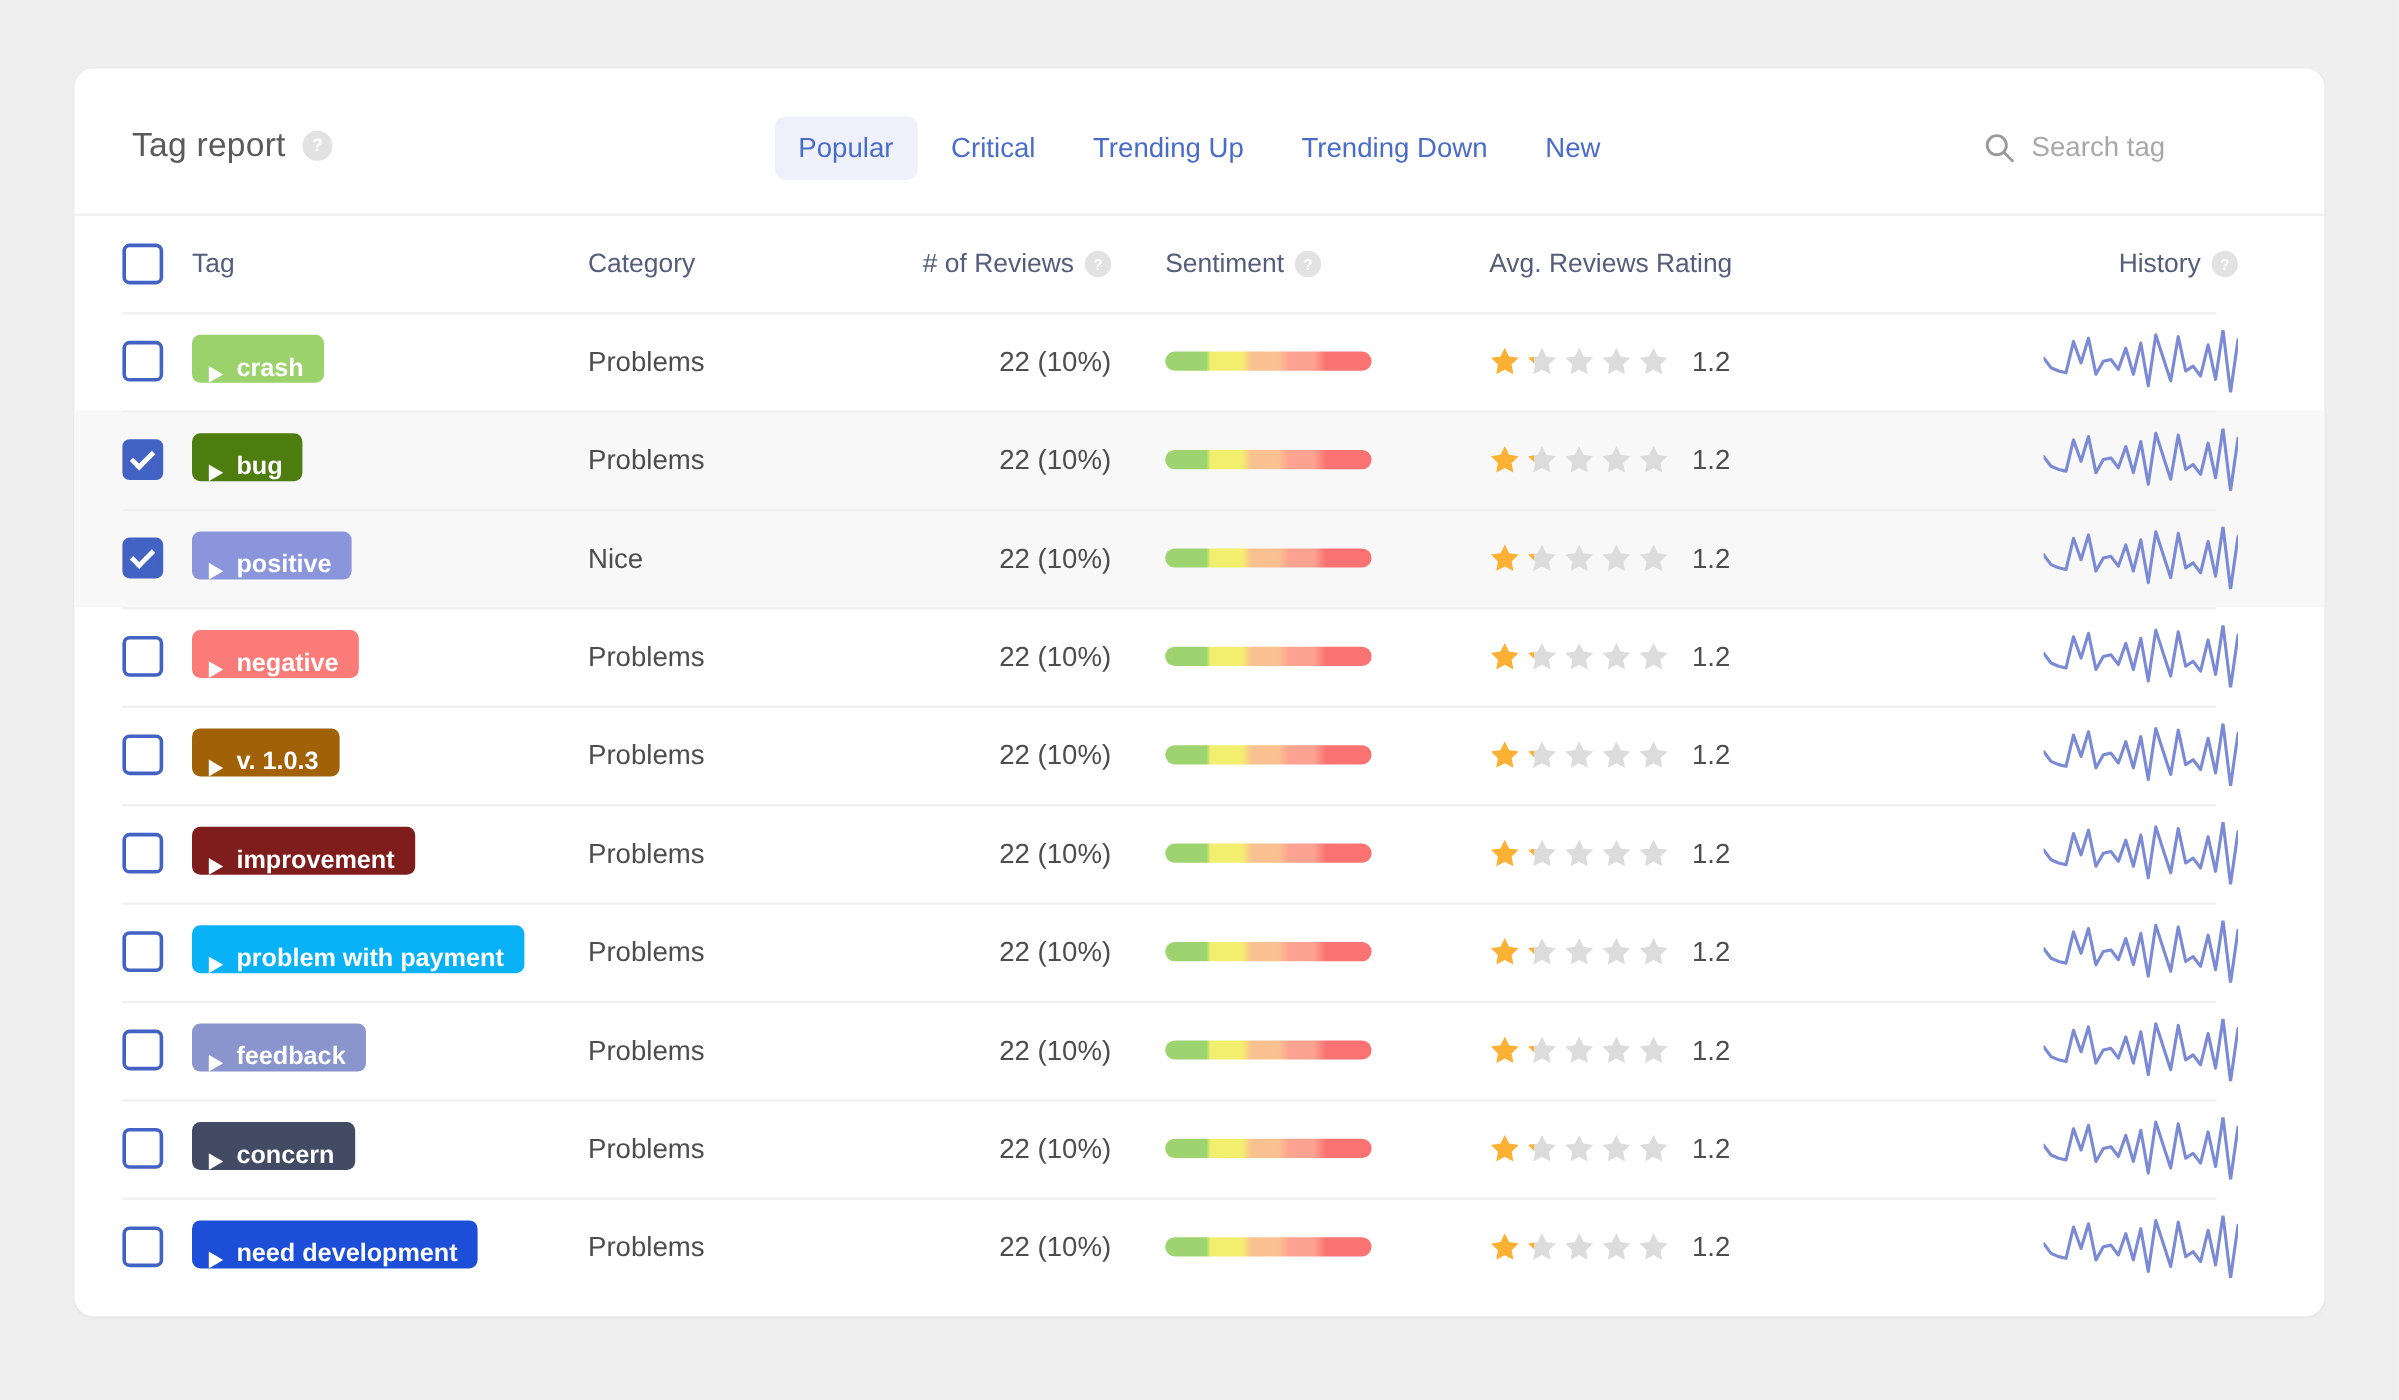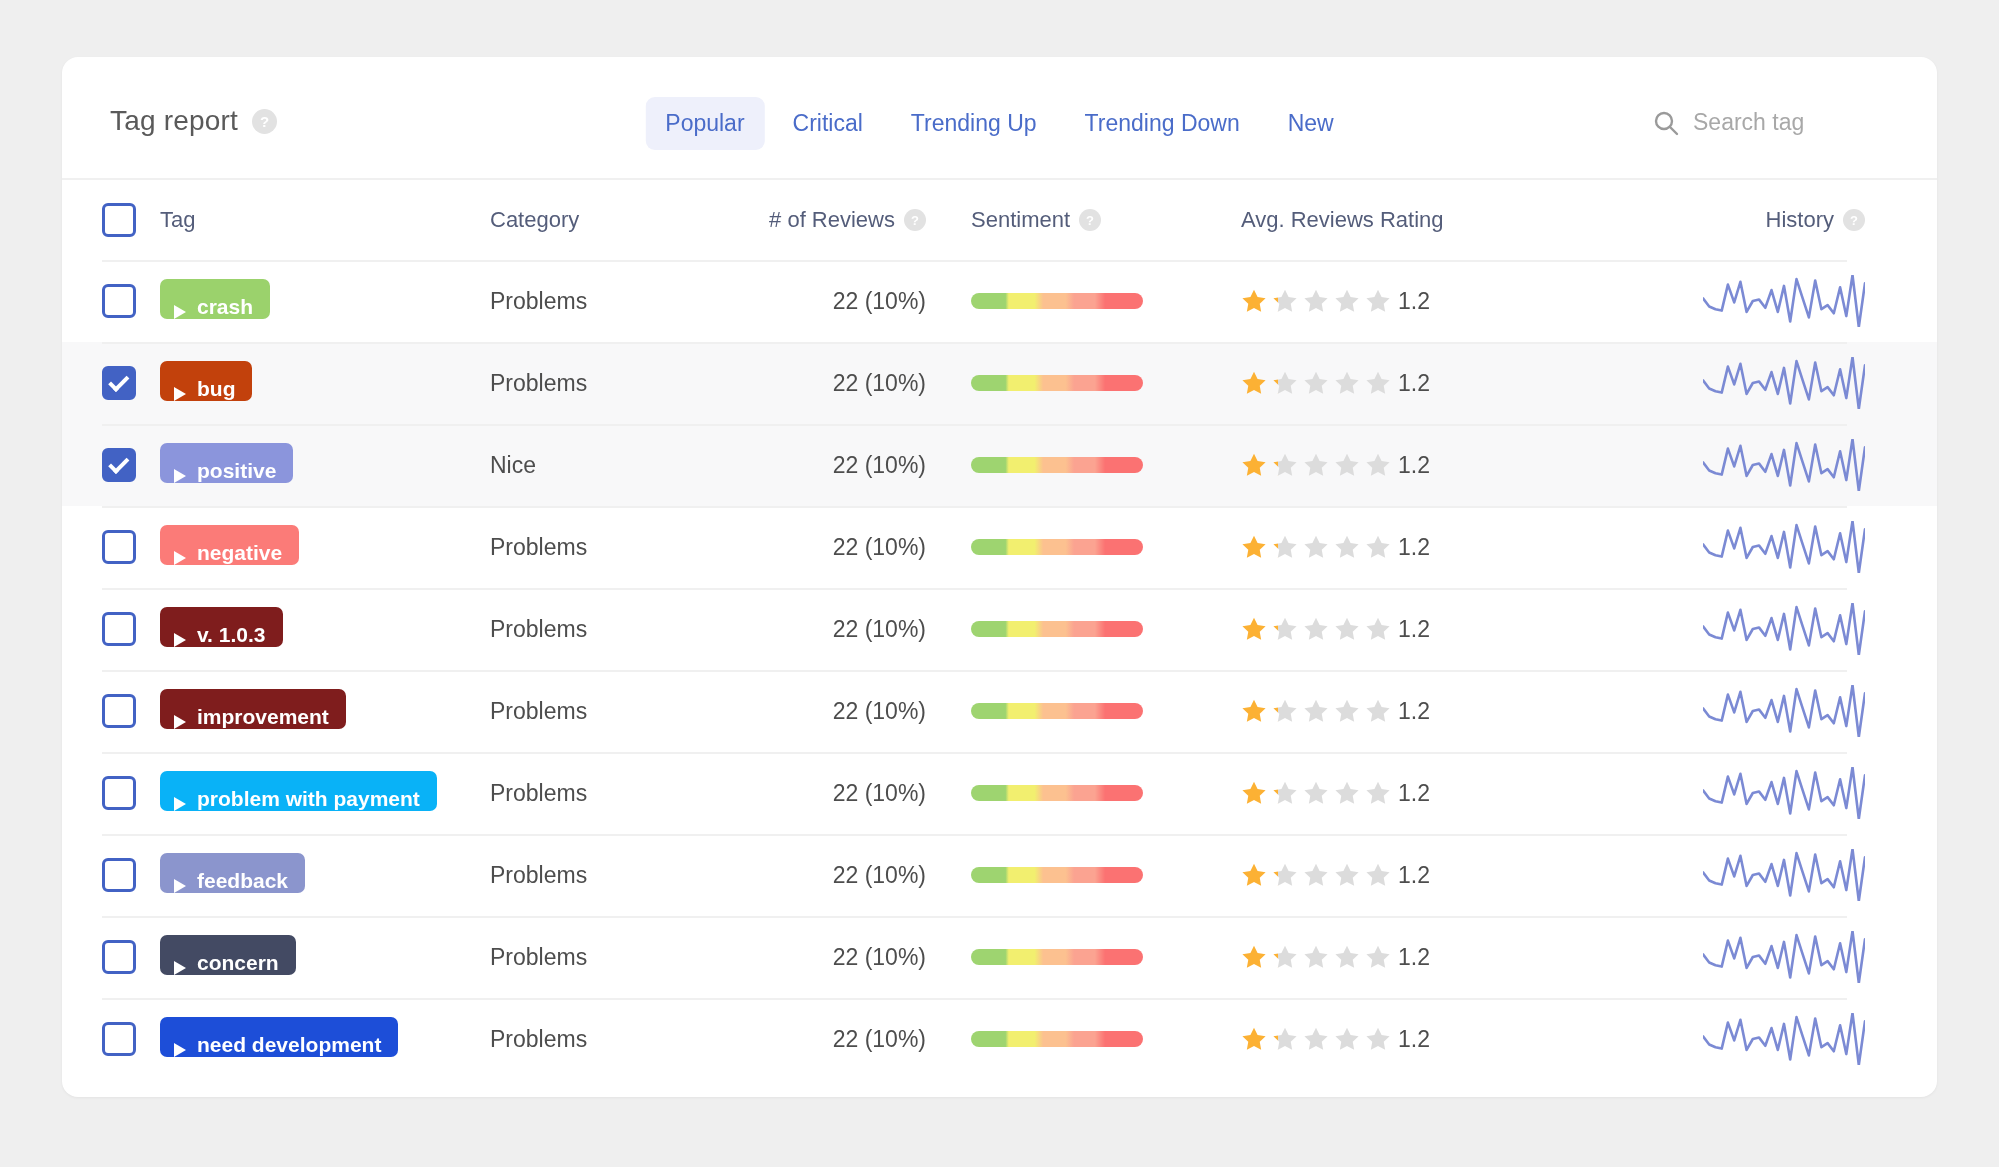--- a/index.html
+++ b/index.html
@@ -220,21 +220,21 @@
   
   .stars {
     display: flex;
     align-items: center;
     gap: 5px;
   }
   .star { display: block; }
   .rating-val {
     font-size: 23px;
     color: #4d4d4d;
-    margin-left: 2px;
+    margin-left: 14px;
   }
 
   
   .spark { display: inline-block; vertical-align: middle; }
 </style>
 </head>
 <body>
 
 <div id="card">
 
@@ -337,21 +337,21 @@
     <polyline points="0.0,23.3 6.2,31.5 12.5,34.2 18.7,35.6 24.9,9.6 31.2,27.4 37.4,6.8 43.6,36.9 49.8,26.0 56.1,24.6 62.3,32.8 68.5,15.1 74.8,36.9 81.0,10.9 87.2,46.5 93.5,4.1 99.7,23.3 105.9,42.4 112.2,5.5 118.4,34.2 124.6,30.1 130.8,38.3 137.1,12.3 143.3,41.1 149.5,0.0 155.8,52.0 162.0,8.2" fill="none" stroke="#7b8ad4" stroke-width="2.6" stroke-linejoin="round" stroke-linecap="round"></polyline>
             </svg></div>
   </div>
   <div class="row body sel">
     <div class="c-check">
       <div class="cb checked">
               <span class="tick"></span>
             </div>
     </div>
     <div class="c-tag">
-      <span class="pill" style="background:#c2410c">
+      <span class="pill" style="background:#4d7c0f">
         <span class="play"></span>
         <span>bug</span>
       </span>
     </div>
     <div class="c-cat td">Problems</div>
     <div class="c-rev td">22 (10%)</div>
     <div class="c-sent">
       <div class="sentbar"></div>
     </div>
     <div class="c-rate">
@@ -474,43 +474,88 @@
     </div>
     <div class="c-hist"><svg class="spark" width="162" height="52" viewBox="0 0 162 52">
     <polyline points="0.0,23.3 6.2,31.5 12.5,34.2 18.7,35.6 24.9,9.6 31.2,27.4 37.4,6.8 43.6,36.9 49.8,26.0 56.1,24.6 62.3,32.8 68.5,15.1 74.8,36.9 81.0,10.9 87.2,46.5 93.5,4.1 99.7,23.3 105.9,42.4 112.2,5.5 118.4,34.2 124.6,30.1 130.8,38.3 137.1,12.3 143.3,41.1 149.5,0.0 155.8,52.0 162.0,8.2" fill="none" stroke="#7b8ad4" stroke-width="2.6" stroke-linejoin="round" stroke-linecap="round"></polyline>
             </svg></div>
   </div>
   <div class="row body">
     <div class="c-check">
       <div class="cb"></div>
     </div>
     <div class="c-tag">
+      <span class="pill" style="background:#a16207">
+        <span class="play"></span>
+        <span>v. 1.0.3</span>
+      </span>
+    </div>
+    <div class="c-cat td">Problems</div>
+    <div class="c-rev td">22 (10%)</div>
+    <div class="c-sent">
+      <div class="sentbar"></div>
+    </div>
+    <div class="c-rate">
+      <div class="stars">
+        <svg class="star" width="26" height="26" viewBox="0 0 24 24">
+                <path d="M12 1.6 L15.3 8.3 L22.7 9.4 L17.3 14.6 L18.6 22 L12 18.5 L5.4 22 L6.7 14.6 L1.3 9.4 L8.7 8.3 Z" fill="#fcb134"></path>
+              </svg>
+              <svg class="star" width="26" height="26" viewBox="0 0 24 24">
+    <defs>
+                  <linearGradient id="g21">
+                    <stop offset="0.19999999999999996" stop-color="#fcb134"></stop>
+                    <stop offset="0.19999999999999996" stop-color="#dcdcdc"></stop>
+                  </linearGradient>
+                </defs>
+    <path d="M12 1.6 L15.3 8.3 L22.7 9.4 L17.3 14.6 L18.6 22 L12 18.5 L5.4 22 L6.7 14.6 L1.3 9.4 L8.7 8.3 Z" fill="url(#g21)"></path>
+              </svg>
+              <svg class="star" width="26" height="26" viewBox="0 0 24 24">
+                <path d="M12 1.6 L15.3 8.3 L22.7 9.4 L17.3 14.6 L18.6 22 L12 18.5 L5.4 22 L6.7 14.6 L1.3 9.4 L8.7 8.3 Z" fill="#dcdcdc"></path>
+              </svg>
+              <svg class="star" width="26" height="26" viewBox="0 0 24 24">
+                <path d="M12 1.6 L15.3 8.3 L22.7 9.4 L17.3 14.6 L18.6 22 L12 18.5 L5.4 22 L6.7 14.6 L1.3 9.4 L8.7 8.3 Z" fill="#dcdcdc"></path>
+              </svg>
+              <svg class="star" width="26" height="26" viewBox="0 0 24 24">
+                <path d="M12 1.6 L15.3 8.3 L22.7 9.4 L17.3 14.6 L18.6 22 L12 18.5 L5.4 22 L6.7 14.6 L1.3 9.4 L8.7 8.3 Z" fill="#dcdcdc"></path>
+              </svg>
+              <span class="rating-val">1.2</span>
+      </div>
+    </div>
+    <div class="c-hist"><svg class="spark" width="162" height="52" viewBox="0 0 162 52">
+    <polyline points="0.0,23.3 6.2,31.5 12.5,34.2 18.7,35.6 24.9,9.6 31.2,27.4 37.4,6.8 43.6,36.9 49.8,26.0 56.1,24.6 62.3,32.8 68.5,15.1 74.8,36.9 81.0,10.9 87.2,46.5 93.5,4.1 99.7,23.3 105.9,42.4 112.2,5.5 118.4,34.2 124.6,30.1 130.8,38.3 137.1,12.3 143.3,41.1 149.5,0.0 155.8,52.0 162.0,8.2" fill="none" stroke="#7b8ad4" stroke-width="2.6" stroke-linejoin="round" stroke-linecap="round"></polyline>
+            </svg></div>
+  </div>
+  <div class="row body">
+    <div class="c-check">
+      <div class="cb"></div>
+    </div>
+    <div class="c-tag">
       <span class="pill" style="background:#7f1d1d">
         <span class="play"></span>
-        <span>v. 1.0.3</span>
-      </span>
-    </div>
-    <div class="c-cat td">Problems</div>
-    <div class="c-rev td">22 (10%)</div>
-    <div class="c-sent">
-      <div class="sentbar"></div>
-    </div>
-    <div class="c-rate">
-      <div class="stars">
-        <svg class="star" width="26" height="26" viewBox="0 0 24 24">
-                <path d="M12 1.6 L15.3 8.3 L22.7 9.4 L17.3 14.6 L18.6 22 L12 18.5 L5.4 22 L6.7 14.6 L1.3 9.4 L8.7 8.3 Z" fill="#fcb134"></path>
-              </svg>
-              <svg class="star" width="26" height="26" viewBox="0 0 24 24">
-    <defs>
-                  <linearGradient id="g21">
-                    <stop offset="0.19999999999999996" stop-color="#fcb134"></stop>
-                    <stop offset="0.19999999999999996" stop-color="#dcdcdc"></stop>
-                  </linearGradient>
-                </defs>
-    <path d="M12 1.6 L15.3 8.3 L22.7 9.4 L17.3 14.6 L18.6 22 L12 18.5 L5.4 22 L6.7 14.6 L1.3 9.4 L8.7 8.3 Z" fill="url(#g21)"></path>
+        <span>improvement</span>
+      </span>
+    </div>
+    <div class="c-cat td">Problems</div>
+    <div class="c-rev td">22 (10%)</div>
+    <div class="c-sent">
+      <div class="sentbar"></div>
+    </div>
+    <div class="c-rate">
+      <div class="stars">
+        <svg class="star" width="26" height="26" viewBox="0 0 24 24">
+                <path d="M12 1.6 L15.3 8.3 L22.7 9.4 L17.3 14.6 L18.6 22 L12 18.5 L5.4 22 L6.7 14.6 L1.3 9.4 L8.7 8.3 Z" fill="#fcb134"></path>
+              </svg>
+              <svg class="star" width="26" height="26" viewBox="0 0 24 24">
+    <defs>
+                  <linearGradient id="g26">
+                    <stop offset="0.19999999999999996" stop-color="#fcb134"></stop>
+                    <stop offset="0.19999999999999996" stop-color="#dcdcdc"></stop>
+                  </linearGradient>
+                </defs>
+    <path d="M12 1.6 L15.3 8.3 L22.7 9.4 L17.3 14.6 L18.6 22 L12 18.5 L5.4 22 L6.7 14.6 L1.3 9.4 L8.7 8.3 Z" fill="url(#g26)"></path>
               </svg>
               <svg class="star" width="26" height="26" viewBox="0 0 24 24">
                 <path d="M12 1.6 L15.3 8.3 L22.7 9.4 L17.3 14.6 L18.6 22 L12 18.5 L5.4 22 L6.7 14.6 L1.3 9.4 L8.7 8.3 Z" fill="#dcdcdc"></path>
               </svg>
               <svg class="star" width="26" height="26" viewBox="0 0 24 24">
                 <path d="M12 1.6 L15.3 8.3 L22.7 9.4 L17.3 14.6 L18.6 22 L12 18.5 L5.4 22 L6.7 14.6 L1.3 9.4 L8.7 8.3 Z" fill="#dcdcdc"></path>
               </svg>
               <svg class="star" width="26" height="26" viewBox="0 0 24 24">
                 <path d="M12 1.6 L15.3 8.3 L22.7 9.4 L17.3 14.6 L18.6 22 L12 18.5 L5.4 22 L6.7 14.6 L1.3 9.4 L8.7 8.3 Z" fill="#dcdcdc"></path>
               </svg>
@@ -519,43 +564,43 @@
     </div>
     <div class="c-hist"><svg class="spark" width="162" height="52" viewBox="0 0 162 52">
     <polyline points="0.0,23.3 6.2,31.5 12.5,34.2 18.7,35.6 24.9,9.6 31.2,27.4 37.4,6.8 43.6,36.9 49.8,26.0 56.1,24.6 62.3,32.8 68.5,15.1 74.8,36.9 81.0,10.9 87.2,46.5 93.5,4.1 99.7,23.3 105.9,42.4 112.2,5.5 118.4,34.2 124.6,30.1 130.8,38.3 137.1,12.3 143.3,41.1 149.5,0.0 155.8,52.0 162.0,8.2" fill="none" stroke="#7b8ad4" stroke-width="2.6" stroke-linejoin="round" stroke-linecap="round"></polyline>
             </svg></div>
   </div>
   <div class="row body">
     <div class="c-check">
       <div class="cb"></div>
     </div>
     <div class="c-tag">
-      <span class="pill" style="background:#7f1d1d">
-        <span class="play"></span>
-        <span>improvement</span>
-      </span>
-    </div>
-    <div class="c-cat td">Problems</div>
-    <div class="c-rev td">22 (10%)</div>
-    <div class="c-sent">
-      <div class="sentbar"></div>
-    </div>
-    <div class="c-rate">
-      <div class="stars">
-        <svg class="star" width="26" height="26" viewBox="0 0 24 24">
-                <path d="M12 1.6 L15.3 8.3 L22.7 9.4 L17.3 14.6 L18.6 22 L12 18.5 L5.4 22 L6.7 14.6 L1.3 9.4 L8.7 8.3 Z" fill="#fcb134"></path>
-              </svg>
-              <svg class="star" width="26" height="26" viewBox="0 0 24 24">
-    <defs>
-                  <linearGradient id="g26">
-                    <stop offset="0.19999999999999996" stop-color="#fcb134"></stop>
-                    <stop offset="0.19999999999999996" stop-color="#dcdcdc"></stop>
-                  </linearGradient>
-                </defs>
-    <path d="M12 1.6 L15.3 8.3 L22.7 9.4 L17.3 14.6 L18.6 22 L12 18.5 L5.4 22 L6.7 14.6 L1.3 9.4 L8.7 8.3 Z" fill="url(#g26)"></path>
+      <span class="pill" style="background:#09b2f7">
+        <span class="play"></span>
+        <span>problem with payment</span>
+      </span>
+    </div>
+    <div class="c-cat td">Problems</div>
+    <div class="c-rev td">22 (10%)</div>
+    <div class="c-sent">
+      <div class="sentbar"></div>
+    </div>
+    <div class="c-rate">
+      <div class="stars">
+        <svg class="star" width="26" height="26" viewBox="0 0 24 24">
+                <path d="M12 1.6 L15.3 8.3 L22.7 9.4 L17.3 14.6 L18.6 22 L12 18.5 L5.4 22 L6.7 14.6 L1.3 9.4 L8.7 8.3 Z" fill="#fcb134"></path>
+              </svg>
+              <svg class="star" width="26" height="26" viewBox="0 0 24 24">
+    <defs>
+                  <linearGradient id="g31">
+                    <stop offset="0.19999999999999996" stop-color="#fcb134"></stop>
+                    <stop offset="0.19999999999999996" stop-color="#dcdcdc"></stop>
+                  </linearGradient>
+                </defs>
+    <path d="M12 1.6 L15.3 8.3 L22.7 9.4 L17.3 14.6 L18.6 22 L12 18.5 L5.4 22 L6.7 14.6 L1.3 9.4 L8.7 8.3 Z" fill="url(#g31)"></path>
               </svg>
               <svg class="star" width="26" height="26" viewBox="0 0 24 24">
                 <path d="M12 1.6 L15.3 8.3 L22.7 9.4 L17.3 14.6 L18.6 22 L12 18.5 L5.4 22 L6.7 14.6 L1.3 9.4 L8.7 8.3 Z" fill="#dcdcdc"></path>
               </svg>
               <svg class="star" width="26" height="26" viewBox="0 0 24 24">
                 <path d="M12 1.6 L15.3 8.3 L22.7 9.4 L17.3 14.6 L18.6 22 L12 18.5 L5.4 22 L6.7 14.6 L1.3 9.4 L8.7 8.3 Z" fill="#dcdcdc"></path>
               </svg>
               <svg class="star" width="26" height="26" viewBox="0 0 24 24">
                 <path d="M12 1.6 L15.3 8.3 L22.7 9.4 L17.3 14.6 L18.6 22 L12 18.5 L5.4 22 L6.7 14.6 L1.3 9.4 L8.7 8.3 Z" fill="#dcdcdc"></path>
               </svg>
@@ -564,43 +609,43 @@
     </div>
     <div class="c-hist"><svg class="spark" width="162" height="52" viewBox="0 0 162 52">
     <polyline points="0.0,23.3 6.2,31.5 12.5,34.2 18.7,35.6 24.9,9.6 31.2,27.4 37.4,6.8 43.6,36.9 49.8,26.0 56.1,24.6 62.3,32.8 68.5,15.1 74.8,36.9 81.0,10.9 87.2,46.5 93.5,4.1 99.7,23.3 105.9,42.4 112.2,5.5 118.4,34.2 124.6,30.1 130.8,38.3 137.1,12.3 143.3,41.1 149.5,0.0 155.8,52.0 162.0,8.2" fill="none" stroke="#7b8ad4" stroke-width="2.6" stroke-linejoin="round" stroke-linecap="round"></polyline>
             </svg></div>
   </div>
   <div class="row body">
     <div class="c-check">
       <div class="cb"></div>
     </div>
     <div class="c-tag">
-      <span class="pill" style="background:#09b2f7">
-        <span class="play"></span>
-        <span>problem with payment</span>
-      </span>
-    </div>
-    <div class="c-cat td">Problems</div>
-    <div class="c-rev td">22 (10%)</div>
-    <div class="c-sent">
-      <div class="sentbar"></div>
-    </div>
-    <div class="c-rate">
-      <div class="stars">
-        <svg class="star" width="26" height="26" viewBox="0 0 24 24">
-                <path d="M12 1.6 L15.3 8.3 L22.7 9.4 L17.3 14.6 L18.6 22 L12 18.5 L5.4 22 L6.7 14.6 L1.3 9.4 L8.7 8.3 Z" fill="#fcb134"></path>
-              </svg>
-              <svg class="star" width="26" height="26" viewBox="0 0 24 24">
-    <defs>
-                  <linearGradient id="g31">
-                    <stop offset="0.19999999999999996" stop-color="#fcb134"></stop>
-                    <stop offset="0.19999999999999996" stop-color="#dcdcdc"></stop>
-                  </linearGradient>
-                </defs>
-    <path d="M12 1.6 L15.3 8.3 L22.7 9.4 L17.3 14.6 L18.6 22 L12 18.5 L5.4 22 L6.7 14.6 L1.3 9.4 L8.7 8.3 Z" fill="url(#g31)"></path>
+      <span class="pill" style="background:#8b95cd">
+        <span class="play"></span>
+        <span>feedback</span>
+      </span>
+    </div>
+    <div class="c-cat td">Problems</div>
+    <div class="c-rev td">22 (10%)</div>
+    <div class="c-sent">
+      <div class="sentbar"></div>
+    </div>
+    <div class="c-rate">
+      <div class="stars">
+        <svg class="star" width="26" height="26" viewBox="0 0 24 24">
+                <path d="M12 1.6 L15.3 8.3 L22.7 9.4 L17.3 14.6 L18.6 22 L12 18.5 L5.4 22 L6.7 14.6 L1.3 9.4 L8.7 8.3 Z" fill="#fcb134"></path>
+              </svg>
+              <svg class="star" width="26" height="26" viewBox="0 0 24 24">
+    <defs>
+                  <linearGradient id="g36">
+                    <stop offset="0.19999999999999996" stop-color="#fcb134"></stop>
+                    <stop offset="0.19999999999999996" stop-color="#dcdcdc"></stop>
+                  </linearGradient>
+                </defs>
+    <path d="M12 1.6 L15.3 8.3 L22.7 9.4 L17.3 14.6 L18.6 22 L12 18.5 L5.4 22 L6.7 14.6 L1.3 9.4 L8.7 8.3 Z" fill="url(#g36)"></path>
               </svg>
               <svg class="star" width="26" height="26" viewBox="0 0 24 24">
                 <path d="M12 1.6 L15.3 8.3 L22.7 9.4 L17.3 14.6 L18.6 22 L12 18.5 L5.4 22 L6.7 14.6 L1.3 9.4 L8.7 8.3 Z" fill="#dcdcdc"></path>
               </svg>
               <svg class="star" width="26" height="26" viewBox="0 0 24 24">
                 <path d="M12 1.6 L15.3 8.3 L22.7 9.4 L17.3 14.6 L18.6 22 L12 18.5 L5.4 22 L6.7 14.6 L1.3 9.4 L8.7 8.3 Z" fill="#dcdcdc"></path>
               </svg>
               <svg class="star" width="26" height="26" viewBox="0 0 24 24">
                 <path d="M12 1.6 L15.3 8.3 L22.7 9.4 L17.3 14.6 L18.6 22 L12 18.5 L5.4 22 L6.7 14.6 L1.3 9.4 L8.7 8.3 Z" fill="#dcdcdc"></path>
               </svg>
@@ -609,43 +654,43 @@
     </div>
     <div class="c-hist"><svg class="spark" width="162" height="52" viewBox="0 0 162 52">
     <polyline points="0.0,23.3 6.2,31.5 12.5,34.2 18.7,35.6 24.9,9.6 31.2,27.4 37.4,6.8 43.6,36.9 49.8,26.0 56.1,24.6 62.3,32.8 68.5,15.1 74.8,36.9 81.0,10.9 87.2,46.5 93.5,4.1 99.7,23.3 105.9,42.4 112.2,5.5 118.4,34.2 124.6,30.1 130.8,38.3 137.1,12.3 143.3,41.1 149.5,0.0 155.8,52.0 162.0,8.2" fill="none" stroke="#7b8ad4" stroke-width="2.6" stroke-linejoin="round" stroke-linecap="round"></polyline>
             </svg></div>
   </div>
   <div class="row body">
     <div class="c-check">
       <div class="cb"></div>
     </div>
     <div class="c-tag">
-      <span class="pill" style="background:#8b95cd">
-        <span class="play"></span>
-        <span>feedback</span>
-      </span>
-    </div>
-    <div class="c-cat td">Problems</div>
-    <div class="c-rev td">22 (10%)</div>
-    <div class="c-sent">
-      <div class="sentbar"></div>
-    </div>
-    <div class="c-rate">
-      <div class="stars">
-        <svg class="star" width="26" height="26" viewBox="0 0 24 24">
-                <path d="M12 1.6 L15.3 8.3 L22.7 9.4 L17.3 14.6 L18.6 22 L12 18.5 L5.4 22 L6.7 14.6 L1.3 9.4 L8.7 8.3 Z" fill="#fcb134"></path>
-              </svg>
-              <svg class="star" width="26" height="26" viewBox="0 0 24 24">
-    <defs>
-                  <linearGradient id="g36">
-                    <stop offset="0.19999999999999996" stop-color="#fcb134"></stop>
-                    <stop offset="0.19999999999999996" stop-color="#dcdcdc"></stop>
-                  </linearGradient>
-                </defs>
-    <path d="M12 1.6 L15.3 8.3 L22.7 9.4 L17.3 14.6 L18.6 22 L12 18.5 L5.4 22 L6.7 14.6 L1.3 9.4 L8.7 8.3 Z" fill="url(#g36)"></path>
+      <span class="pill" style="background:#434a63">
+        <span class="play"></span>
+        <span>concern</span>
+      </span>
+    </div>
+    <div class="c-cat td">Problems</div>
+    <div class="c-rev td">22 (10%)</div>
+    <div class="c-sent">
+      <div class="sentbar"></div>
+    </div>
+    <div class="c-rate">
+      <div class="stars">
+        <svg class="star" width="26" height="26" viewBox="0 0 24 24">
+                <path d="M12 1.6 L15.3 8.3 L22.7 9.4 L17.3 14.6 L18.6 22 L12 18.5 L5.4 22 L6.7 14.6 L1.3 9.4 L8.7 8.3 Z" fill="#fcb134"></path>
+              </svg>
+              <svg class="star" width="26" height="26" viewBox="0 0 24 24">
+    <defs>
+                  <linearGradient id="g41">
+                    <stop offset="0.19999999999999996" stop-color="#fcb134"></stop>
+                    <stop offset="0.19999999999999996" stop-color="#dcdcdc"></stop>
+                  </linearGradient>
+                </defs>
+    <path d="M12 1.6 L15.3 8.3 L22.7 9.4 L17.3 14.6 L18.6 22 L12 18.5 L5.4 22 L6.7 14.6 L1.3 9.4 L8.7 8.3 Z" fill="url(#g41)"></path>
               </svg>
               <svg class="star" width="26" height="26" viewBox="0 0 24 24">
                 <path d="M12 1.6 L15.3 8.3 L22.7 9.4 L17.3 14.6 L18.6 22 L12 18.5 L5.4 22 L6.7 14.6 L1.3 9.4 L8.7 8.3 Z" fill="#dcdcdc"></path>
               </svg>
               <svg class="star" width="26" height="26" viewBox="0 0 24 24">
                 <path d="M12 1.6 L15.3 8.3 L22.7 9.4 L17.3 14.6 L18.6 22 L12 18.5 L5.4 22 L6.7 14.6 L1.3 9.4 L8.7 8.3 Z" fill="#dcdcdc"></path>
               </svg>
               <svg class="star" width="26" height="26" viewBox="0 0 24 24">
                 <path d="M12 1.6 L15.3 8.3 L22.7 9.4 L17.3 14.6 L18.6 22 L12 18.5 L5.4 22 L6.7 14.6 L1.3 9.4 L8.7 8.3 Z" fill="#dcdcdc"></path>
               </svg>
@@ -654,65 +699,20 @@
     </div>
     <div class="c-hist"><svg class="spark" width="162" height="52" viewBox="0 0 162 52">
     <polyline points="0.0,23.3 6.2,31.5 12.5,34.2 18.7,35.6 24.9,9.6 31.2,27.4 37.4,6.8 43.6,36.9 49.8,26.0 56.1,24.6 62.3,32.8 68.5,15.1 74.8,36.9 81.0,10.9 87.2,46.5 93.5,4.1 99.7,23.3 105.9,42.4 112.2,5.5 118.4,34.2 124.6,30.1 130.8,38.3 137.1,12.3 143.3,41.1 149.5,0.0 155.8,52.0 162.0,8.2" fill="none" stroke="#7b8ad4" stroke-width="2.6" stroke-linejoin="round" stroke-linecap="round"></polyline>
             </svg></div>
   </div>
   <div class="row body">
     <div class="c-check">
       <div class="cb"></div>
     </div>
     <div class="c-tag">
-      <span class="pill" style="background:#434a63">
-        <span class="play"></span>
-        <span>concern</span>
-      </span>
-    </div>
-    <div class="c-cat td">Problems</div>
-    <div class="c-rev td">22 (10%)</div>
-    <div class="c-sent">
-      <div class="sentbar"></div>
-    </div>
-    <div class="c-rate">
-      <div class="stars">
-        <svg class="star" width="26" height="26" viewBox="0 0 24 24">
-                <path d="M12 1.6 L15.3 8.3 L22.7 9.4 L17.3 14.6 L18.6 22 L12 18.5 L5.4 22 L6.7 14.6 L1.3 9.4 L8.7 8.3 Z" fill="#fcb134"></path>
-              </svg>
-              <svg class="star" width="26" height="26" viewBox="0 0 24 24">
-    <defs>
-                  <linearGradient id="g41">
-                    <stop offset="0.19999999999999996" stop-color="#fcb134"></stop>
-                    <stop offset="0.19999999999999996" stop-color="#dcdcdc"></stop>
-                  </linearGradient>
-                </defs>
-    <path d="M12 1.6 L15.3 8.3 L22.7 9.4 L17.3 14.6 L18.6 22 L12 18.5 L5.4 22 L6.7 14.6 L1.3 9.4 L8.7 8.3 Z" fill="url(#g41)"></path>
-              </svg>
-              <svg class="star" width="26" height="26" viewBox="0 0 24 24">
-                <path d="M12 1.6 L15.3 8.3 L22.7 9.4 L17.3 14.6 L18.6 22 L12 18.5 L5.4 22 L6.7 14.6 L1.3 9.4 L8.7 8.3 Z" fill="#dcdcdc"></path>
-              </svg>
-              <svg class="star" width="26" height="26" viewBox="0 0 24 24">
-                <path d="M12 1.6 L15.3 8.3 L22.7 9.4 L17.3 14.6 L18.6 22 L12 18.5 L5.4 22 L6.7 14.6 L1.3 9.4 L8.7 8.3 Z" fill="#dcdcdc"></path>
-              </svg>
-              <svg class="star" width="26" height="26" viewBox="0 0 24 24">
-                <path d="M12 1.6 L15.3 8.3 L22.7 9.4 L17.3 14.6 L18.6 22 L12 18.5 L5.4 22 L6.7 14.6 L1.3 9.4 L8.7 8.3 Z" fill="#dcdcdc"></path>
-              </svg>
-              <span class="rating-val">1.2</span>
-      </div>
-    </div>
-    <div class="c-hist"><svg class="spark" width="162" height="52" viewBox="0 0 162 52">
-    <polyline points="0.0,23.3 6.2,31.5 12.5,34.2 18.7,35.6 24.9,9.6 31.2,27.4 37.4,6.8 43.6,36.9 49.8,26.0 56.1,24.6 62.3,32.8 68.5,15.1 74.8,36.9 81.0,10.9 87.2,46.5 93.5,4.1 99.7,23.3 105.9,42.4 112.2,5.5 118.4,34.2 124.6,30.1 130.8,38.3 137.1,12.3 143.3,41.1 149.5,0.0 155.8,52.0 162.0,8.2" fill="none" stroke="#7b8ad4" stroke-width="2.6" stroke-linejoin="round" stroke-linecap="round"></polyline>
-            </svg></div>
-  </div>
-  <div class="row body">
-    <div class="c-check">
-      <div class="cb"></div>
-    </div>
-    <div class="c-tag">
       <span class="pill" style="background:#1d4ed8">
         <span class="play"></span>
         <span>need development</span>
       </span>
     </div>
     <div class="c-cat td">Problems</div>
     <div class="c-rev td">22 (10%)</div>
     <div class="c-sent">
       <div class="sentbar"></div>
     </div>

